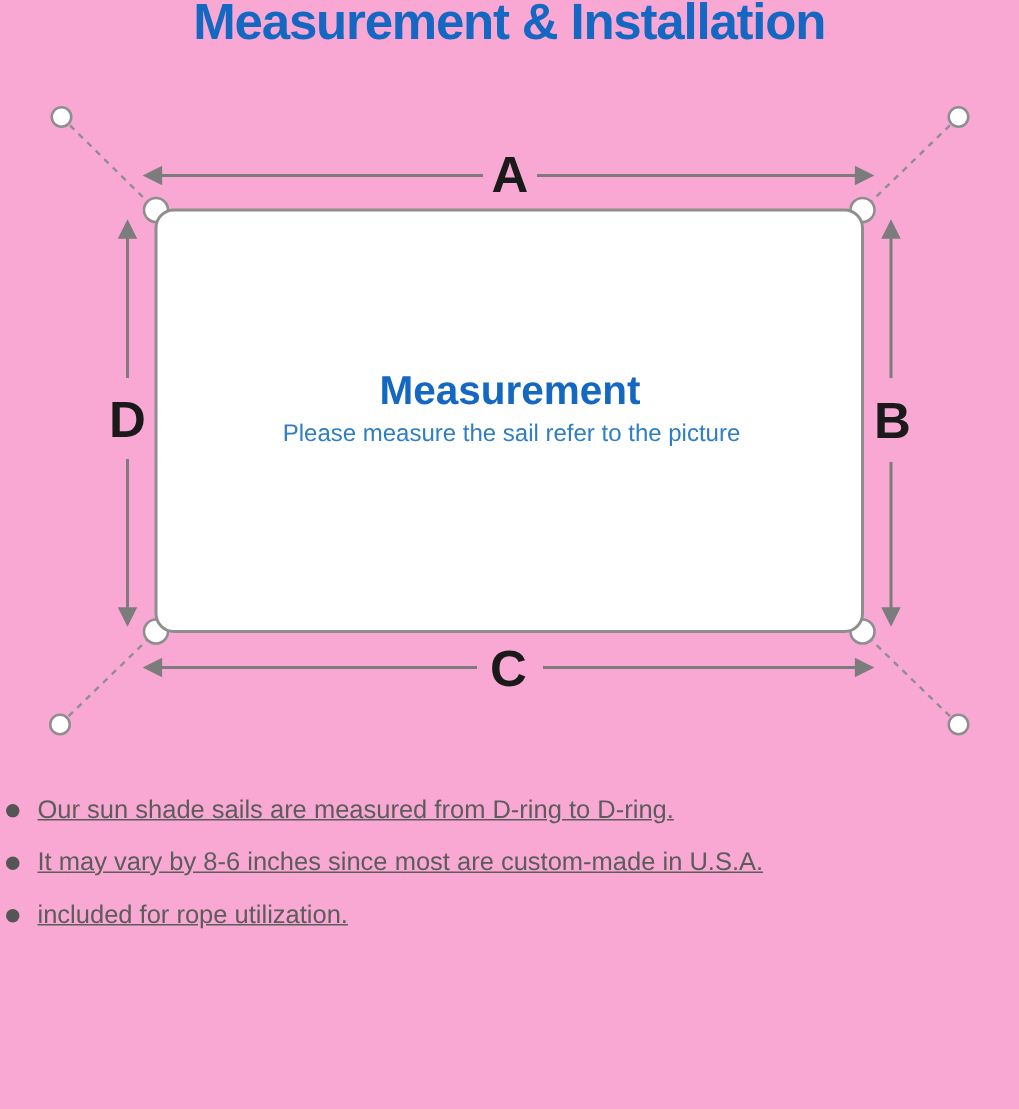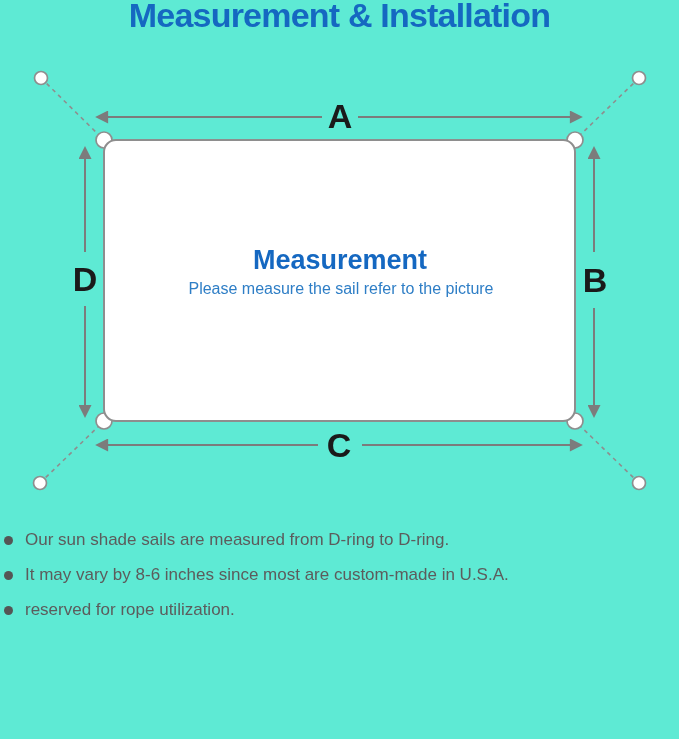--- a/index.html
+++ b/index.html
@@ -2,21 +2,21 @@
 <html style="--accent-blue: #1568c1; --subtitle-blue: #2e7ec6; --line-gray: #8e8e8e; --arrow-gray: #7c7c7c; --label-black: #1a1a1a; --text-gray: #5c5c5c; --bullet-gray: #555555; --background: #ffffff;"><head>
 <meta charset="utf-8">
 <style>
   html, body { margin:0; padding:0; }
   body {
     width:679px; height:739px; overflow:hidden;
     background:#ffffff;
     font-family:"Liberation Sans", sans-serif;
     position:relative;
   }
-  #page { position:absolute; inset:0; width:679px; height:739px; background:#5eead4; }
+  #page { position:absolute; inset:0; width:679px; height:739px; background:#f9a8d4; }
 
   #title {
     position:absolute; top:-5px; left:0; width:679px; margin:0;
     text-align:center; font-size:34px; line-height:40px; font-weight:bold;
     letter-spacing:-0.8px;
     color:var(--accent-blue, #1568c1);
   }
 
   #diagram { position:absolute; top:0; left:0; }
 
@@ -38,21 +38,21 @@
     font-family:"Liberation Sans", sans-serif; font-size:16px;
     fill:var(--subtitle-blue,#2e7ec6); text-anchor:middle;
   }
 
   #bullets { position:absolute; top:529px; left:0; width:679px; }
   .bi  { display:flex; align-items:flex-start; margin:0 0 13px 0; }
   .dot { flex:0 0 auto; width:9px; height:9px; border-radius:50%;
          background:var(--bullet-gray,#555555); margin:7px 0 0 4px; }
   .bt  { margin-left:12px; font-size:17px; line-height:22px;
          color:var(--text-gray,#5c5c5c); }
-  .bl  { white-space:nowrap; }
+  .bl  { white-space:nowrap;text-decoration:underline; }
 </style>
 </head>
 <body>
 
 <div id="page">
 
   <h1 id="title">Measurement &amp; Installation</h1>
 
   <svg id="diagram" width="679" height="515" viewBox="0 0 679 515" xmlns="http://www.w3.org/2000/svg">
     <defs>
@@ -108,18 +108,18 @@
     </div>
     <div class="bi">
       <span class="dot"></span>
       <div class="bt">
         <div class="bl">It may vary by 8-6 inches since most are custom-made in U.S.A.</div>
       </div>
     </div>
     <div class="bi">
       <span class="dot"></span>
       <div class="bt">
-        <div class="bl">reserved for rope utilization.</div>
+        <div class="bl">included for rope utilization.</div>
       </div>
     </div>
   </div>
 
 </div>
 
 </body></html>

